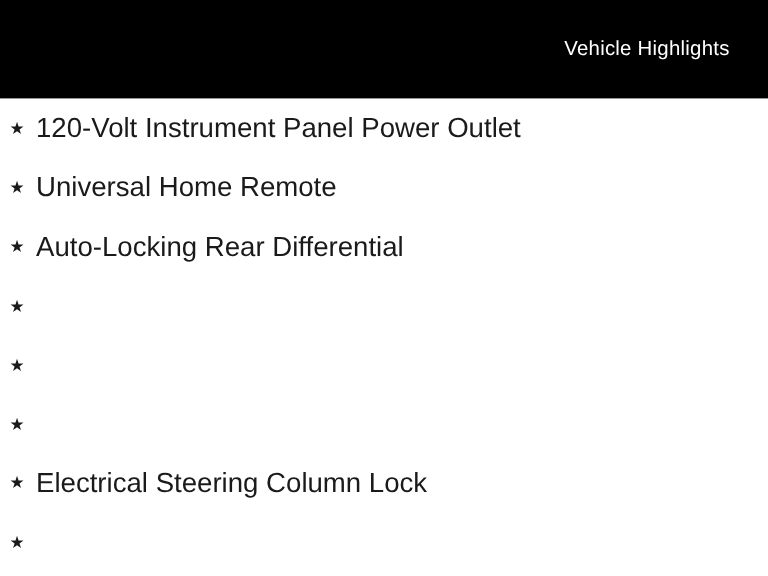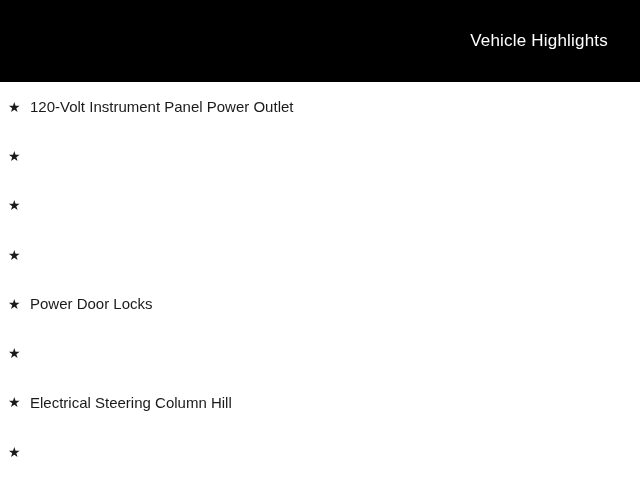--- a/index.html
+++ b/index.html
@@ -43,62 +43,63 @@
   }
   .star {
     width: 22px;
     flex: 0 0 22px;
     font-size: 14px;
     line-height: 1;
     color: var(--item-text, #1a1a1a);
     text-align: left;
   }
   .label {
-    font-size: 15px;
+    font-size: 23px;
     color: var(--item-text, #1a1a1a);
     white-space: nowrap;
   }
 </style>
 </head>
 <body>
 
 <div class="page" style="--header-bg: #000000; --header-text: #ffffff; --body-bg: #ffffff; --item-text: #1a1a1a;">
   <header class="header">
     <h1 class="header-title">Vehicle Highlights</h1>
   </header>
 
   <main class="feature-list" id="feature-list">
   <div class="feature-item">
     <span class="star">★</span>
     <span class="label">120-Volt Instrument Panel Power Outlet</span>
   </div>
 
   <div class="feature-item">
     <span class="star">★</span>
+    <span class="label">Universal Home Remote</span>
+  </div>
+
+  <div class="feature-item">
+    <span class="star">★</span>
+    <span class="label">Auto-Locking Rear Differential</span>
   </div>
 
   <div class="feature-item">
     <span class="star">★</span>
   </div>
 
   <div class="feature-item">
     <span class="star">★</span>
   </div>
 
   <div class="feature-item">
     <span class="star">★</span>
-    <span class="label">Power Door Locks</span>
   </div>
 
   <div class="feature-item">
     <span class="star">★</span>
-  </div>
-
-  <div class="feature-item">
-    <span class="star">★</span>
-    <span class="label">Electrical Steering Column Hill</span>
+    <span class="label">Electrical Steering Column Lock</span>
   </div>
 
   <div class="feature-item">
     <span class="star">★</span>
   </div>
 </main>
 </div>
 
 </body></html>

